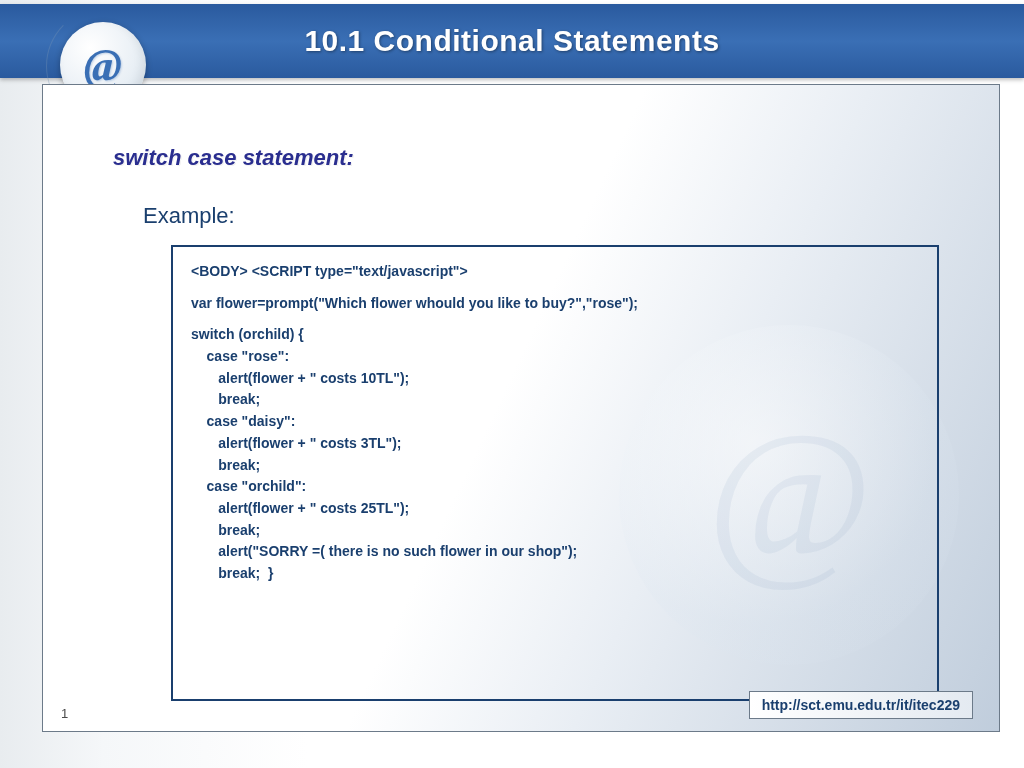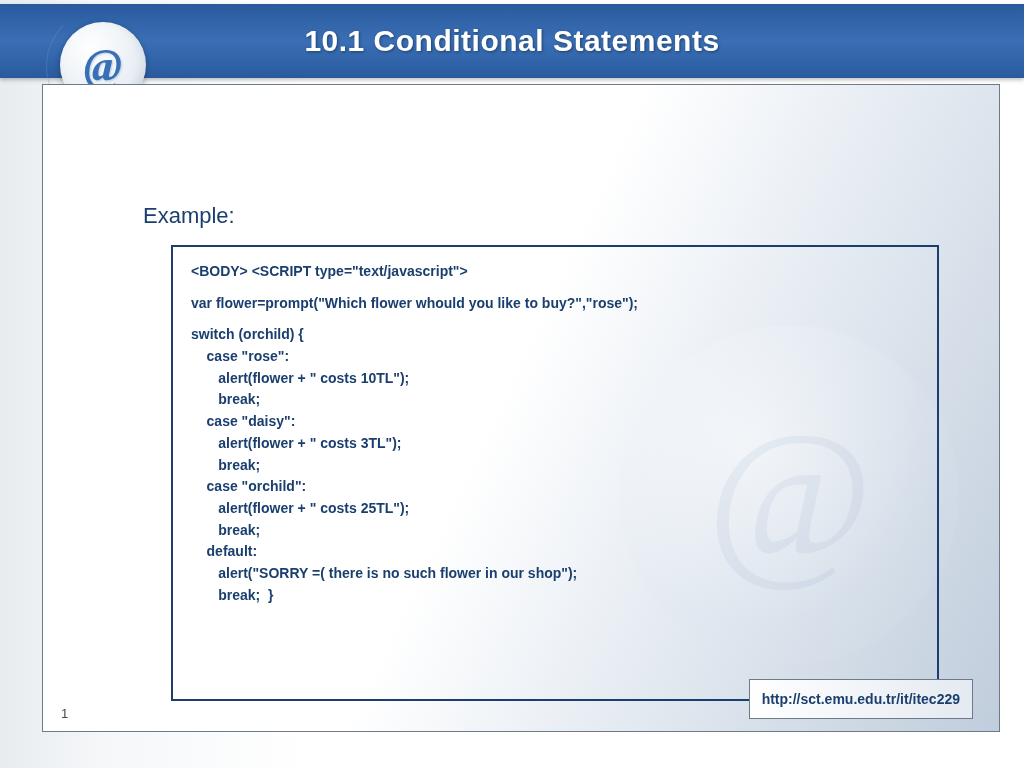--- a/index.html
+++ b/index.html
@@ -28,58 +28,58 @@
     font-size:180px;font-style:italic;font-family:Georgia,serif;color:rgba(120,150,185,0.10);}
   .subtitle{position:absolute;top:60px;left:70px;font-size:22px;font-weight:bold;font-style:italic;
     color:#2a2e8f;text-shadow:1px 1px 1px rgba(255,255,255,0.8),1px 1px 0 rgba(0,0,0,0.15);}
   .example-label{position:absolute;top:118px;left:100px;font-size:22px;color:#1a3f6e;font-weight:normal;}
   .code-box{position:absolute;top:160px;left:128px;right:60px;bottom:30px;border:2px solid #1a3f6e;
     padding:14px 18px;background:rgba(255,255,255,0.0);}
   .code-line{font-family:Verdana,Geneva,sans-serif;font-size:14px;font-weight:bold;color:#1a3f6e;
     line-height:1.55;white-space:pre;}
   .code-spacer{height:10px;}
   .page-num{position:absolute;left:18px;bottom:10px;font-size:13px;color:#4a4a4a;}
-  .footer-url{position:absolute;right:26px;bottom:12px;padding:11px 12px;border:1px solid #6c7a89;
+  .footer-url{position:absolute;right:26px;bottom:12px;padding:5px 12px;border:1px solid #6c7a89;
     background:linear-gradient(to right,#ffffff,#e4eaf1);font-size:14px;font-weight:bold;color:#1a3f6e;}
 </style>
 </head>
 <body>
 
 <div class="slide">
 
   <div class="title-bar">
     <div class="title-text">10.1  Conditional Statements</div>
   </div>
 
   <div class="orbit"></div>
   <div class="logo">
     <span class="logo-at">@</span>
   </div>
 
   <div class="content-frame">
     <div class="watermark"></div>
 
+    <div class="subtitle">switch case statement:</div>
     <div class="example-label">Example:</div>
 
     <div class="code-box" id="code-box">
         <div class="code-line">&lt;BODY&gt; &lt;SCRIPT type="text/javascript"&gt;</div>
         <div class="code-spacer"></div>
         <div class="code-line">var flower=prompt("Which flower whould you like to buy?","rose");</div>
         <div class="code-spacer"></div>
         <div class="code-line">switch (orchild) {</div>
         <div class="code-line">    case "rose":</div>
         <div class="code-line">       alert(flower + " costs 10TL");</div>
         <div class="code-line">       break;</div>
         <div class="code-line">    case "daisy":</div>
         <div class="code-line">       alert(flower + " costs 3TL");</div>
         <div class="code-line">       break;</div>
         <div class="code-line">    case "orchild":</div>
         <div class="code-line">       alert(flower + " costs 25TL");</div>
         <div class="code-line">       break;</div>
-        <div class="code-line">    default:</div>
         <div class="code-line">       alert("SORRY =( there is no such flower in our shop");</div>
         <div class="code-line">       break;  }</div>
       </div>
 
     <div class="page-num">1</div>
     <div class="footer-url">http://sct.emu.edu.tr/it/itec229</div>
   </div>
 
 </div>
 

